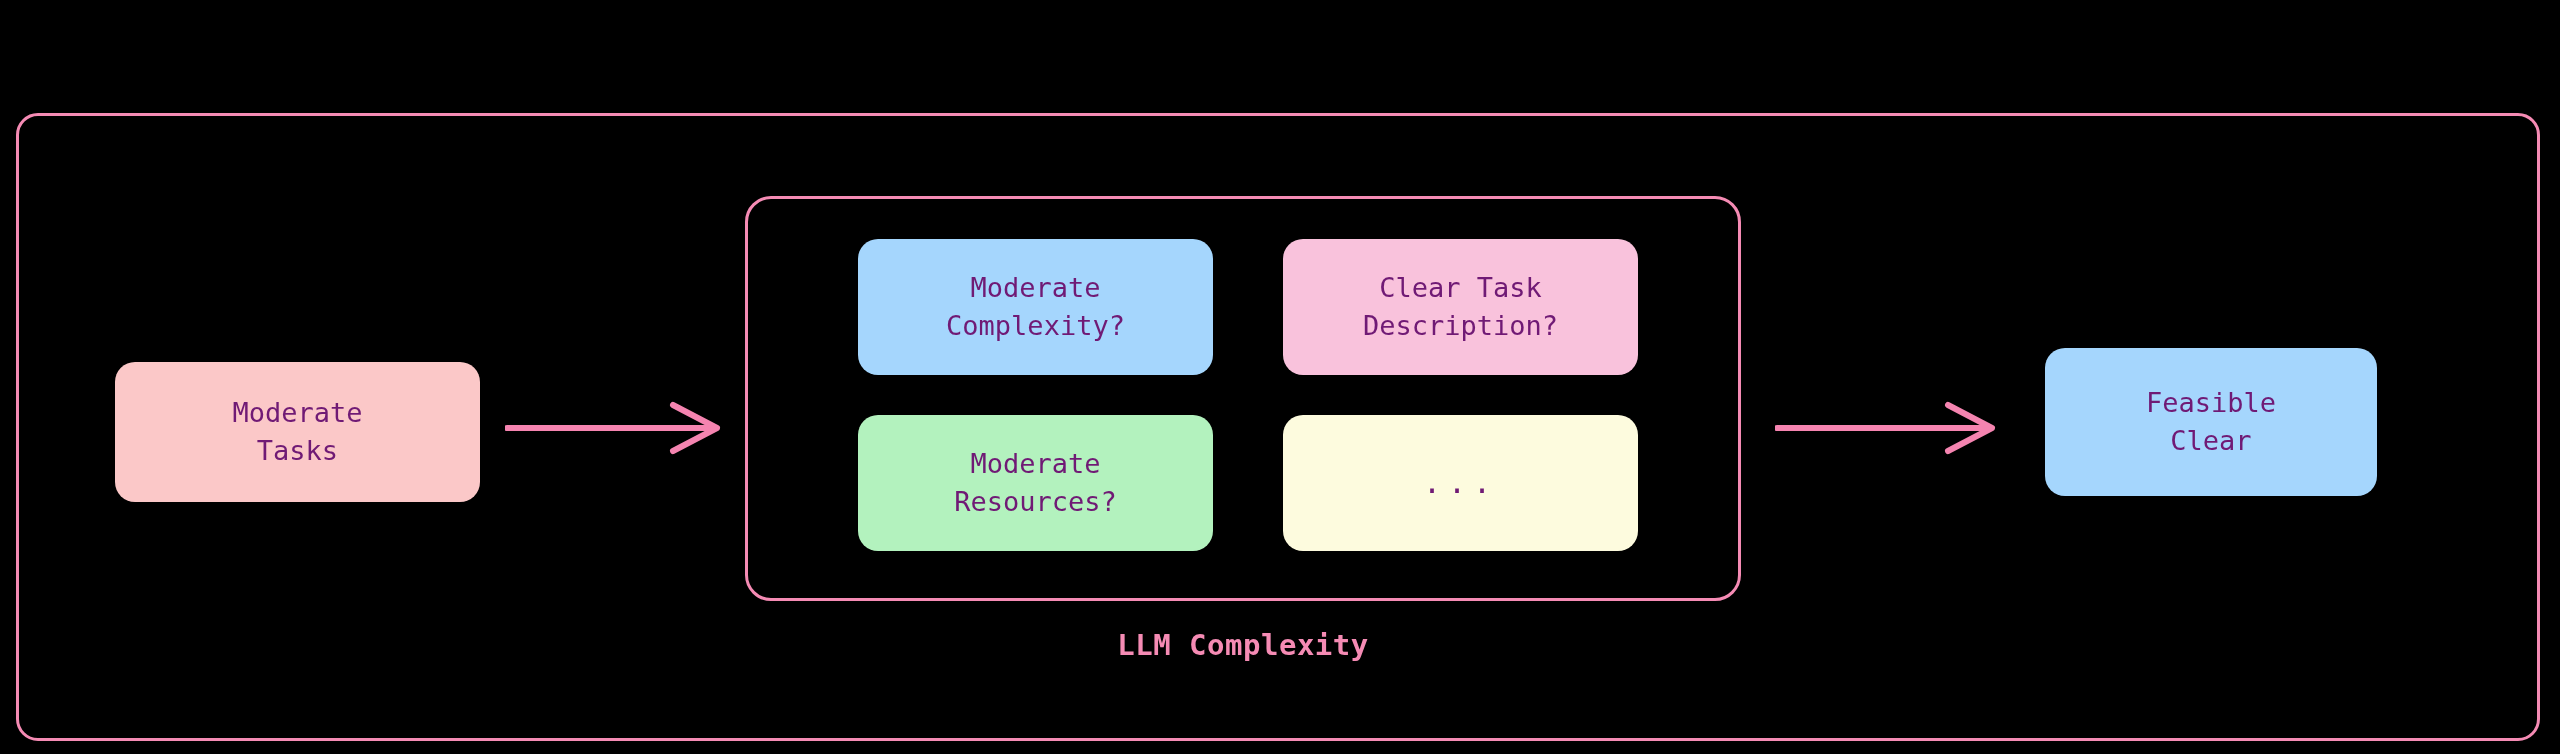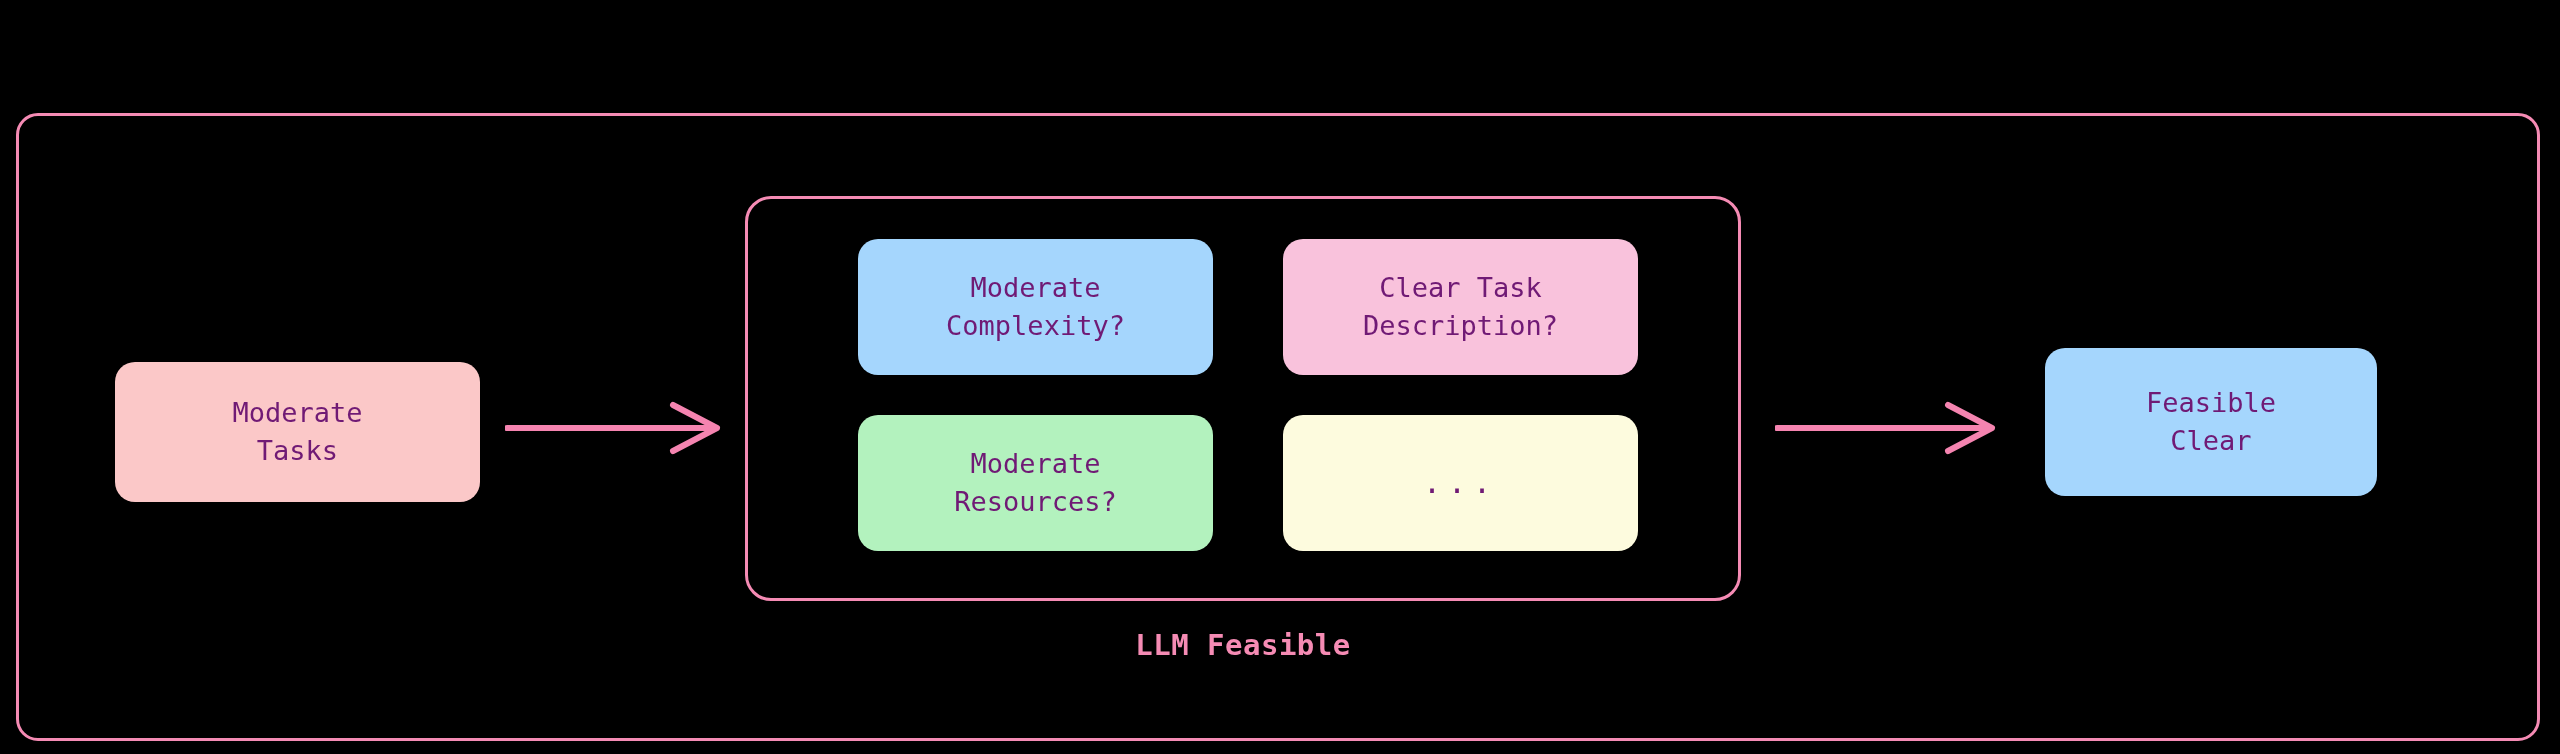--- a/index.html
+++ b/index.html
@@ -127,21 +127,21 @@
 </head>
 <body>
 
 <div id="canvas">
 
 
   <div class="outer-container"></div>
 
   <div class="inner-container"></div>
 
-  <div class="inner-label">LLM Feasible</div>
+  <div class="inner-label">LLM Complexity</div>
 
   <div class="node node-sampled-tasks">Moderate
 Tasks</div>
 
   <div class="node node-moderate-complexity">Moderate
 Complexity?</div>
 
   <div class="node node-clear-task-description">Clear Task
 Description?</div>
 

